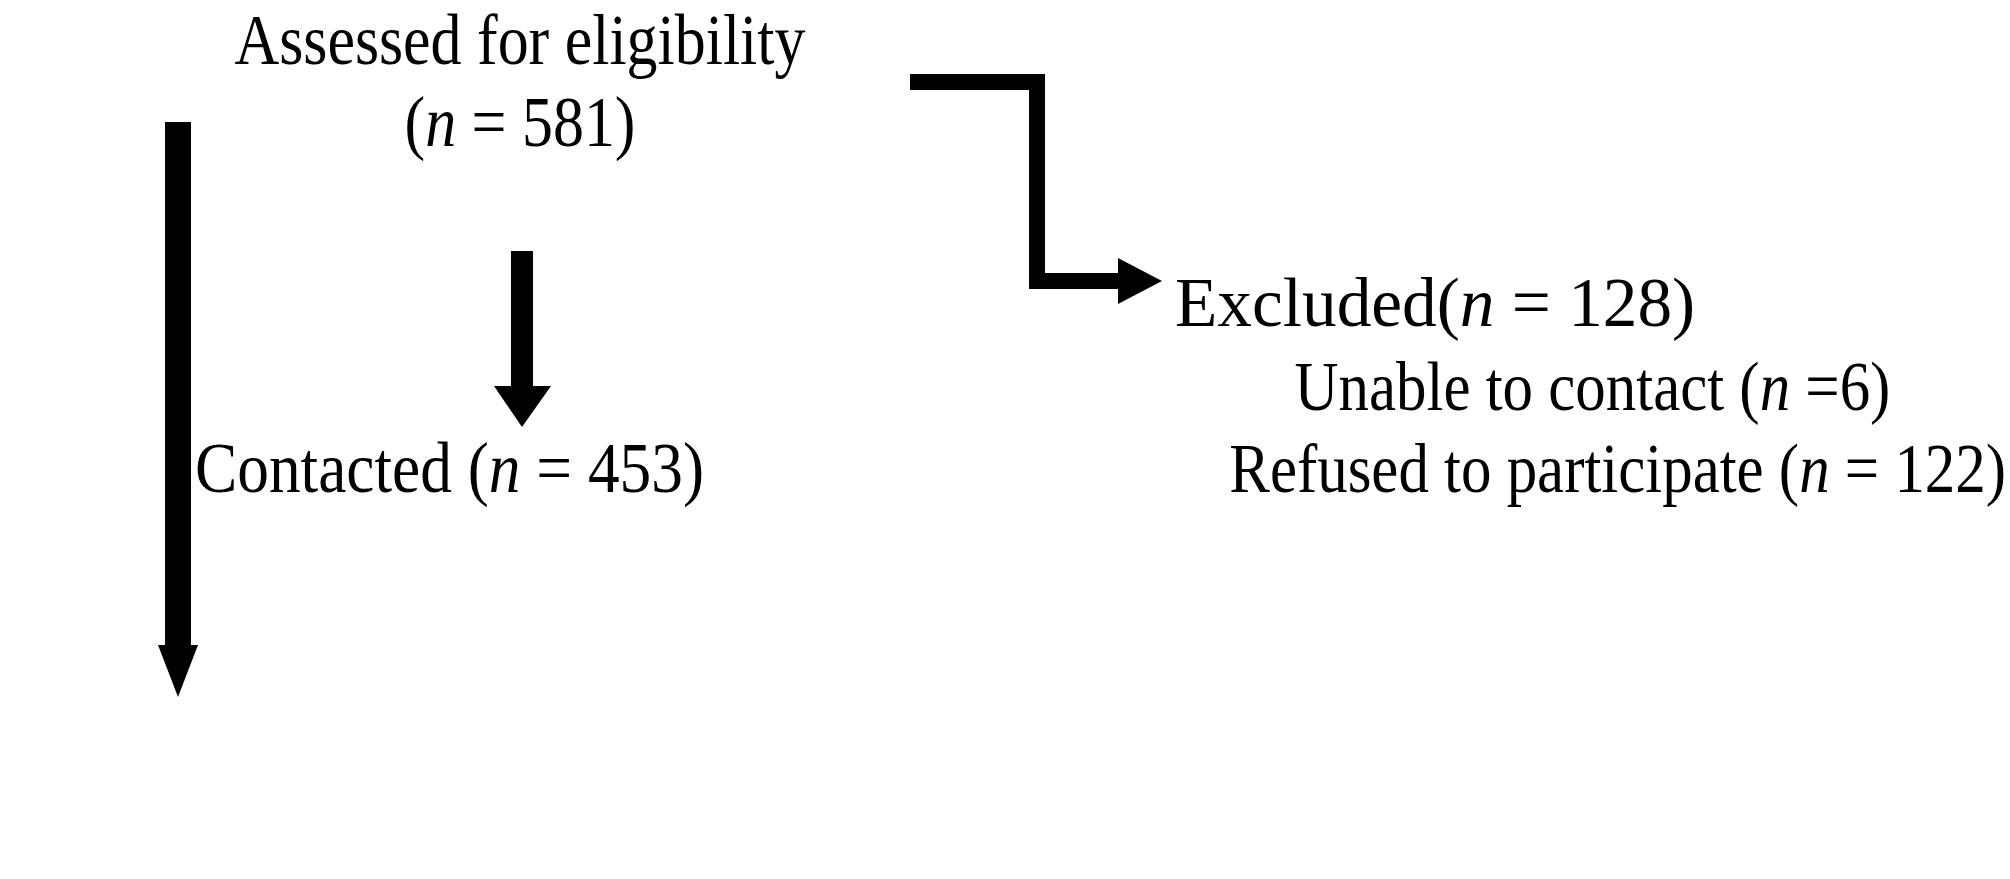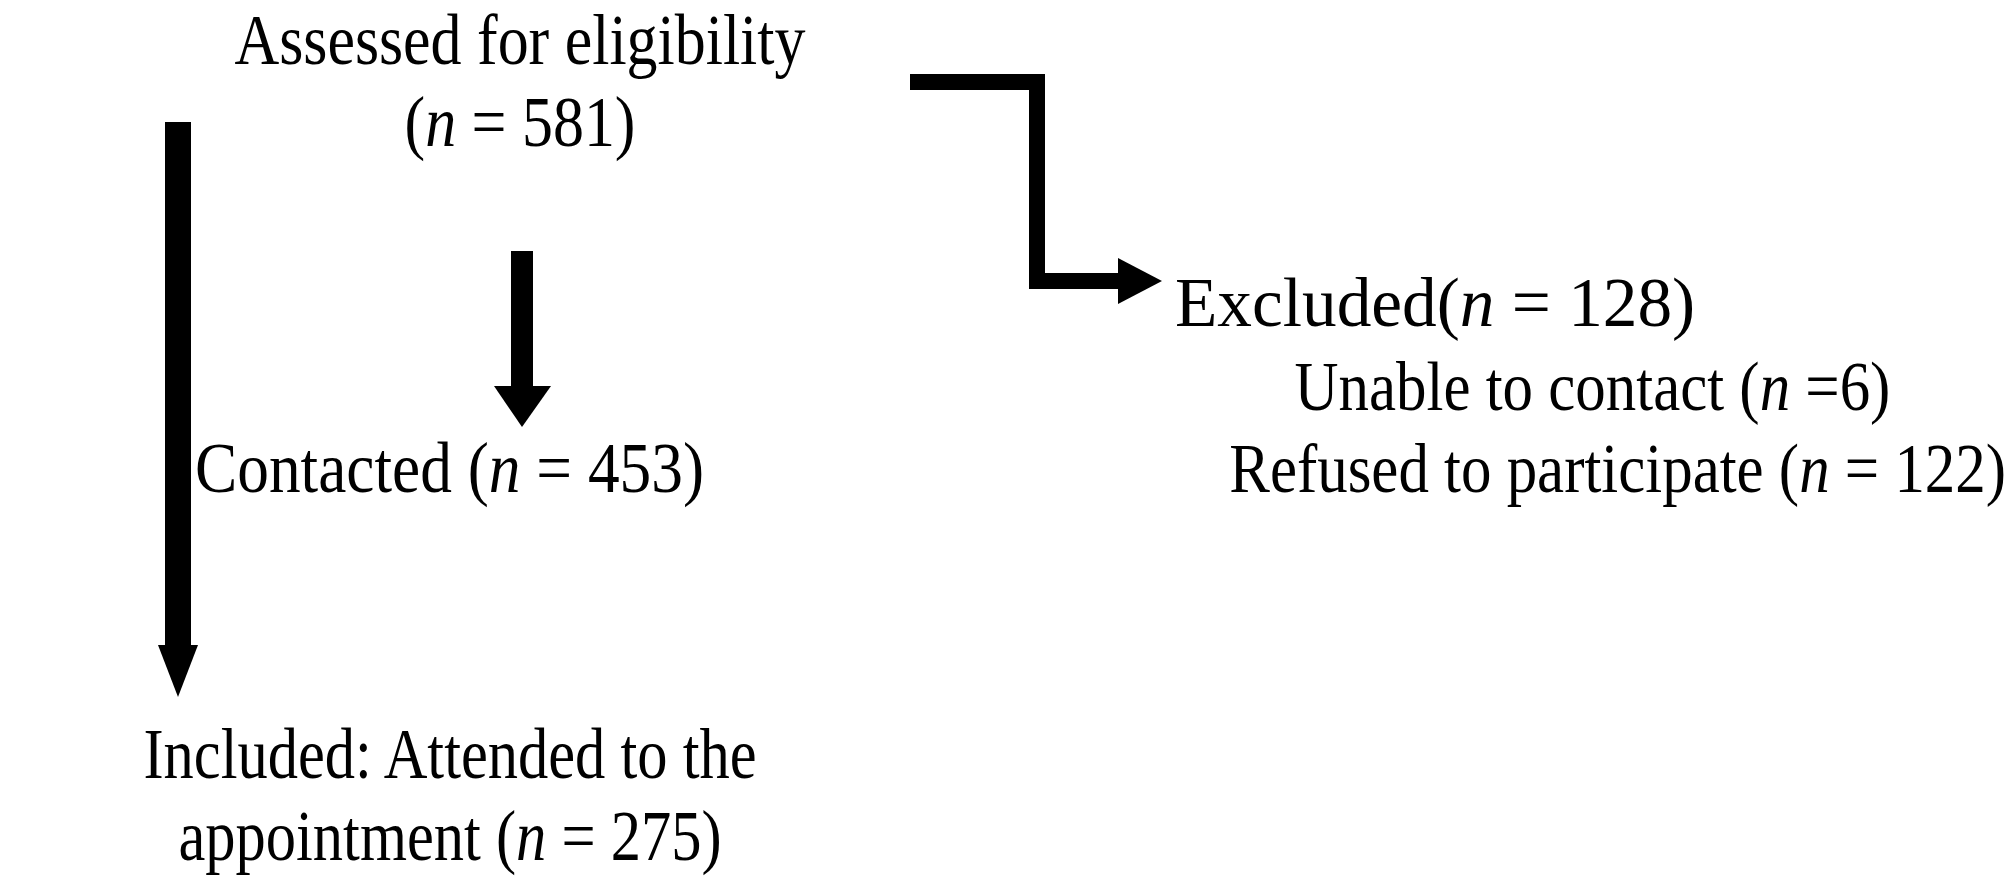--- a/index.html
+++ b/index.html
@@ -137,24 +137,20 @@
 
   <div class="node-text" id="assessed-node">
     <span class="line line1">Assessed for eligibility</span>
     <span class="line line2"><span>(</span><span class="ital">n</span><span> = 581)</span></span>
   </div>
 
   <div class="node-text" id="contacted-node">
     <span class="line"><span>Contacted (</span><span class="ital">n</span><span> = 453)</span></span>
   </div>
 
-  <div class="node-text" id="included-node">
-    <span class="line line1">Included: Attended to the</span>
-    <span class="line line2"><span>appointment (</span><span class="ital">n</span><span> = 275)</span></span>
-  </div>
 
   <div class="node-text" id="excluded-node">
     <span class="excluded-head"><span>Excluded(</span><span class="ital">n</span><span> = 128)</span></span>
 
     <span class="line-sub sub1"><span>Unable to contact (</span><span class="ital">n</span><span> =6)</span></span>
 
     <span class="line-sub sub2"><span>Refused to participate (</span><span class="ital">n</span><span> = 122)</span></span>
   </div>
 
 </div>

